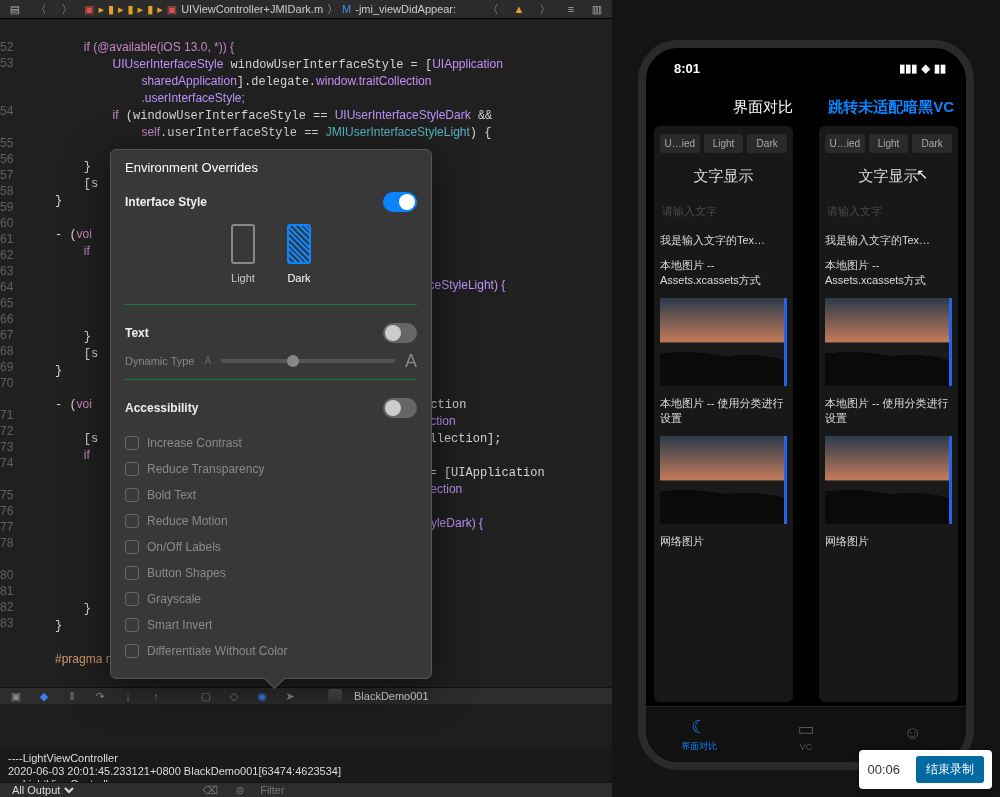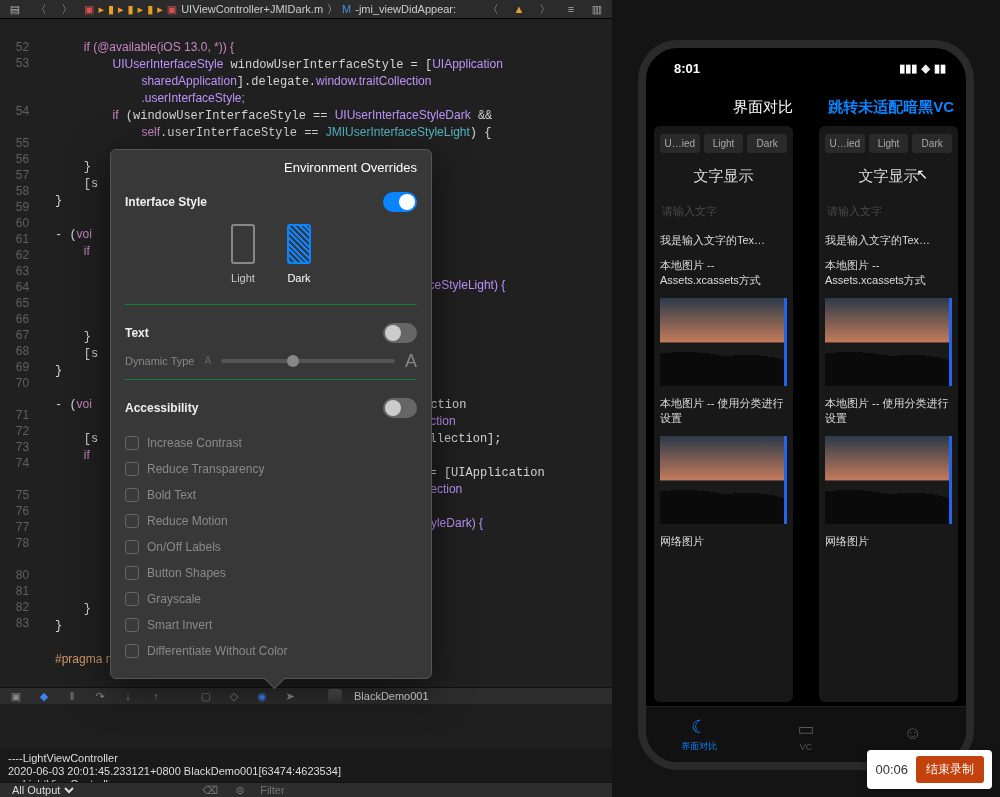--- a/index.html
+++ b/index.html
@@ -8,31 +8,31 @@
 
 .xcode { position: absolute; left: 0; top: 0; width: 612px; height: 797px; background: #1e1e1e; display: flex; flex-direction: column; }
 .top-toolbar { height: 28px; background: #2b2b2b; border-bottom: 1px solid #000; display: flex; align-items: center; gap: 8px; padding: 0 6px; font-size: 11px; }
 .top-toolbar .icon-btn { width: 18px; height: 18px; display: flex; align-items: center; justify-content: center; color: #aaa; }
 .breadcrumb { display: flex; align-items: center; gap: 4px; font-size: 11px; color: #ccc; overflow: hidden; }
 .breadcrumb .folder { color: #e8a024; }
 .breadcrumb .file-icon { color: #d85050; }
 .breadcrumb .method-icon { color: #4a90d9; }
 
 .editor { flex: 1; display: flex; font-family: "SF Mono", Menlo, monospace; font-size: 12px; line-height: 16px; position: relative; background: #202020; }
-.gutter { width: 55px; text-align: center; padding: 4px 10px 4px 0; color: #606060; user-select: none; }
+.gutter { width: 55px; text-align: left; padding: 4px 10px 4px 0; color: #606060; user-select: none; }
 .codearea { flex: 1; padding: 4px 0; white-space: pre; overflow: hidden; }
 .tok-key { color: #c586c0; }
 .tok-plain { color: #d4d4d4; font-family: Liberation Mono, monospace; }
 .tok-cyan { color: #56b6c2; }
 .tok-orange { color: #d19a66; }
 .tok-lightpurple { color: #bd93f9; }
 
 
 .popover { position: absolute; left: 110px; top: 130px; width: 322px; height: 530px; background: #383838; border: 1px solid #555; border-radius: 6px; box-shadow: 0 8px 40px rgba(0,0,0,0.6); padding: 10px 14px; color: #eee; font-size: 12px; }
-.popover h3 { text-align: right; font-weight: 500; font-size: 13px; margin-bottom: 16px; color: #fff; }
+.popover h3 { text-align: left; font-weight: 500; font-size: 13px; margin-bottom: 16px; color: #fff; }
 .section-row { display: flex; justify-content: space-between; align-items: center; margin: 8px 0; }
 .section-title { font-weight: 600; font-size: 12px; }
 .toggle { width: 34px; height: 20px; border-radius: 10px; background: #666; position: relative; }
 .toggle.on { background: #0a84ff; }
 .toggle .knob { position: absolute; width: 16px; height: 16px; border-radius: 50%; background: #fff; top: 2px; left: 2px; }
 .toggle.on .knob { left: 16px; }
 .toggle.off .knob { background: #ccc; }
 
 .style-picker { display: flex; gap: 32px; justify-content: center; margin: 12px 0 18px; }
 .style-opt { text-align: center; font-size: 11px; color: #ccc; }
@@ -93,23 +93,23 @@
 .textlabel { color: #ddd; font-size: 11px; }
 .imgbox { height: 88px; background: linear-gradient(to bottom, #2b3a4a 0%, #c27b5a 50%, #1a1a1a 51%); border-right: 3px solid #2563eb; position: relative; }
 .imgbox::before { content: ''; position: absolute; bottom: 0; left: 0; right: 0; height: 45%; background: radial-gradient(ellipse at 20% 100%, #0a0a0a 60%, transparent 60%), radial-gradient(ellipse at 70% 100%, #0a0a0a 55%, transparent 55%); }
 
 .tabbar { position: absolute; bottom: 0; left: 0; right: 0; height: 56px; background: #111; border-top: 1px solid #222; display: flex; }
 .tab { flex: 1; display: flex; flex-direction: column; align-items: center; justify-content: center; gap: 2px; font-size: 9px; color: #555; }
 .tab.active { color: #0a84ff; }
 .tab-icon { font-size: 18px; }
 
 
-.recbar { position: absolute; right: 8px; bottom: 8px; background: #fff; border-radius: 4px; display: flex; align-items: center; gap: 8px; padding: 6px 8px; font-size: 13px; box-shadow: 0 2px 8px rgba(0,0,0,0.3); }
+.recbar { position: absolute; right: 8px; bottom: 8px; background: #fff; border-radius: 4px; display: flex; align-items: center; gap: 16px; padding: 6px 8px; font-size: 13px; box-shadow: 0 2px 8px rgba(0,0,0,0.3); }
 .rectime { color: #333; font-weight: 500; }
-.recbtn { background: #c2410c; color: #fff; padding: 5px 10px; border-radius: 3px; font-size: 12px; }
+.recbtn { background: #0369a1; color: #fff; padding: 5px 10px; border-radius: 3px; font-size: 12px; }
 </style>
 </head>
 <body>
 
 <div class="xcode">
   <div class="top-toolbar">
     <span class="icon-btn">▤</span>
     <span class="icon-btn">〈</span>
     <span class="icon-btn">〉</span>
     <div class="breadcrumb">

